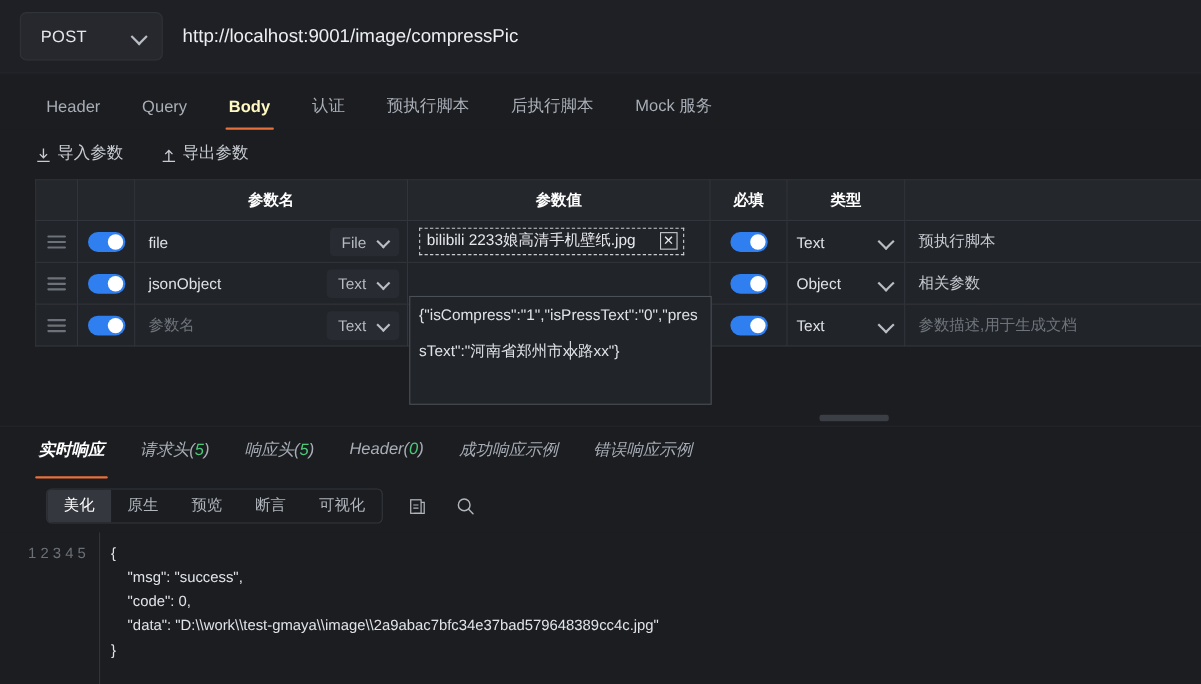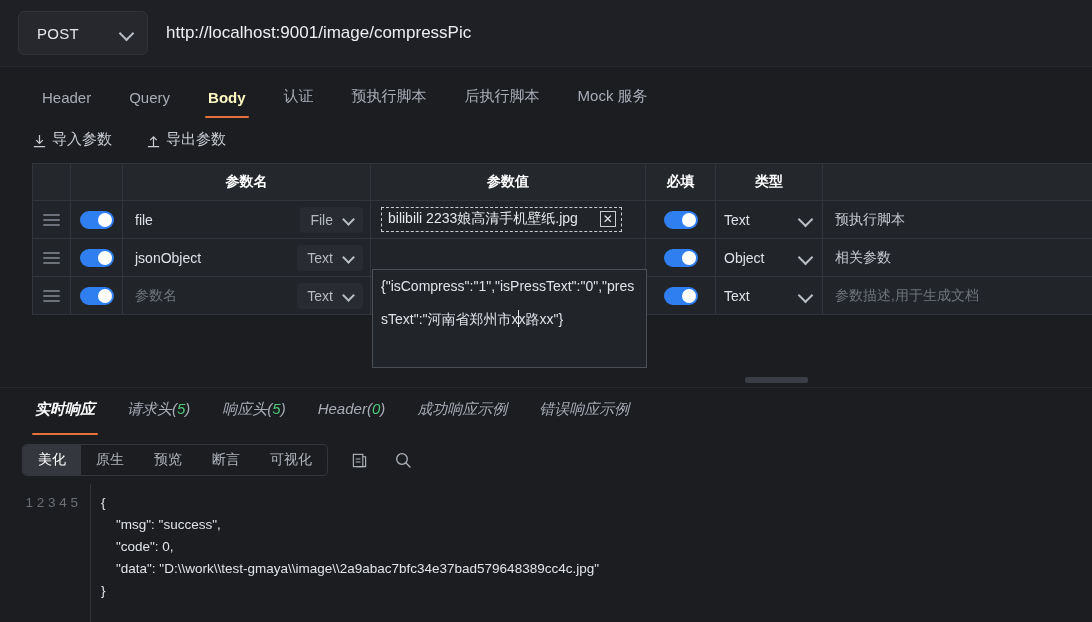--- a/index.html
+++ b/index.html
@@ -182,21 +182,21 @@
     position: relative; padding: 0 13px 11px 13px; margin-right: 6px;
     font-size: 15px; color: #a8adb6; cursor: pointer; white-space: nowrap;
   }
   .rtab.active { color: #fff; font-weight: bold; }
   .rtab.active::after {
     content: ""; position: absolute; left: 10px; right: 10px; bottom: 0; height: 2px;
     background: #e8703a; border-radius: 1px;
   }
   .cnt { color: #4ec97a; }
 
-  .view-row { display: flex; align-items: center; padding: 9px 0 0 22px; }
+  .view-row { display: flex; align-items: center; padding: 9px 0 0 22px; margin-left: 20px; }
   .seg {
     display: flex; align-items: center;
     border: 1px solid #33363c; border-radius: 5px; height: 32px; overflow: hidden;
   }
   .seg-item {
     padding: 0 15px; height: 30px; display: flex; align-items: center;
     font-size: 14px; color: #b1b6bd; cursor: pointer;
   }
   .seg-item.active { background: #34373d; color: #fff; }
   .icon-btn {

